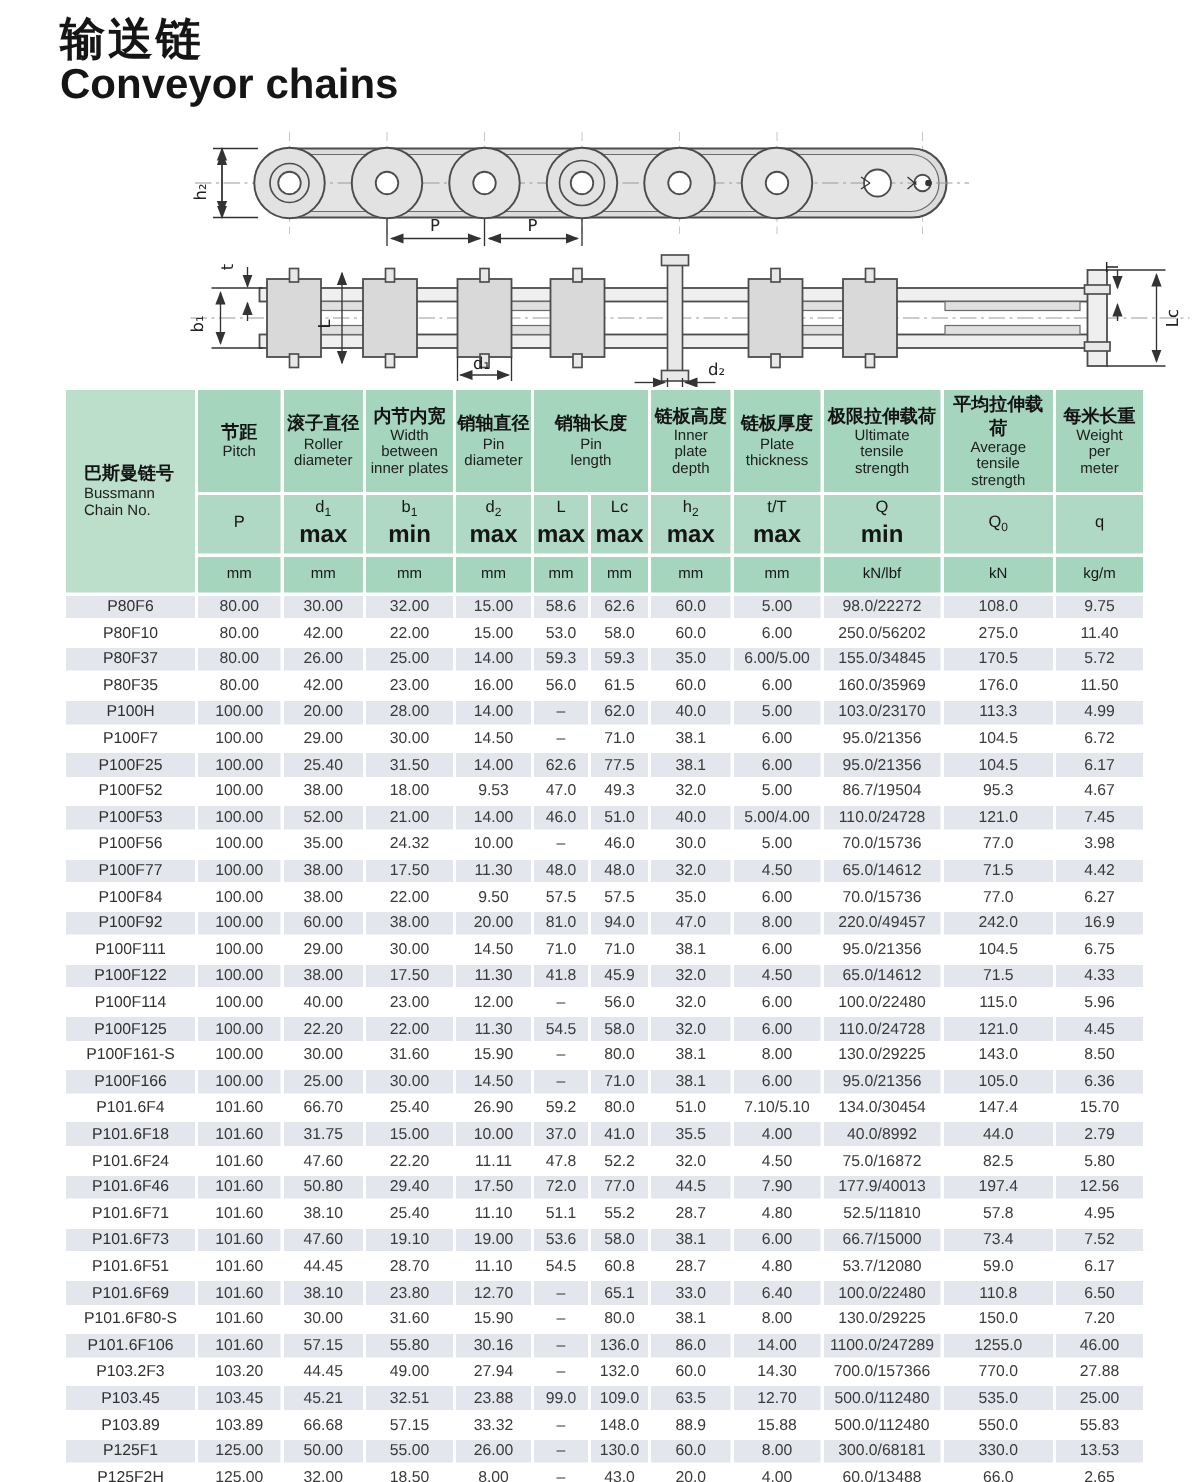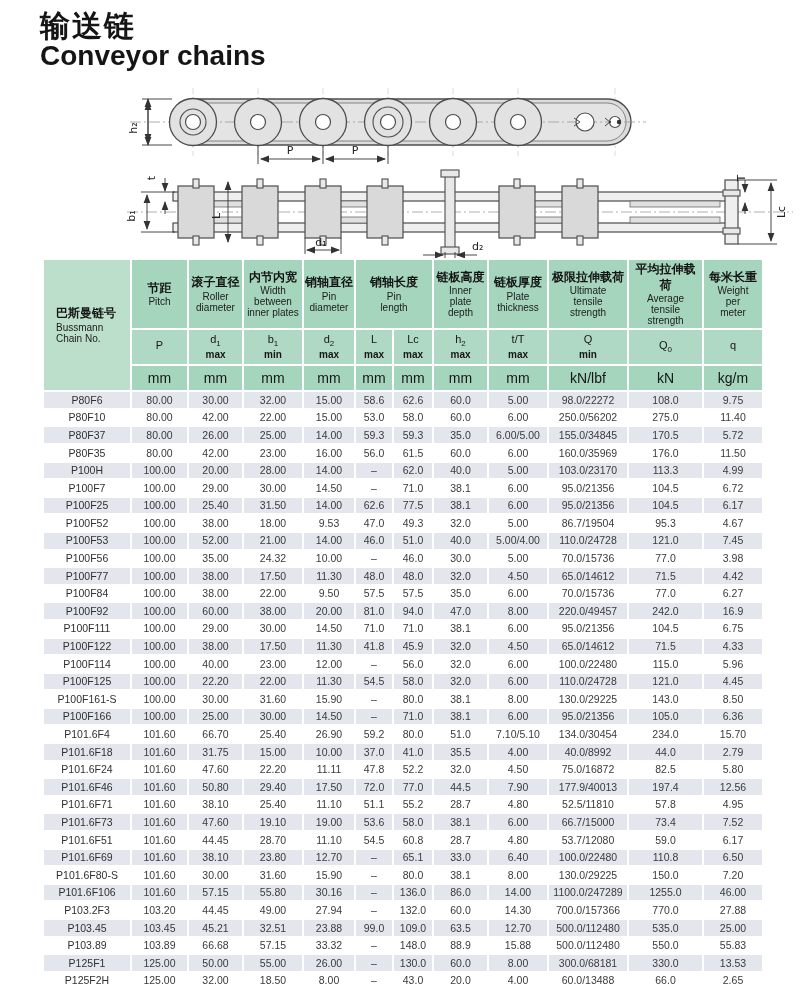--- a/index.html
+++ b/index.html
@@ -31,23 +31,23 @@
   .table-wrap{position:absolute;left:42px;top:258px;width:720px;}
   table.spec{border-collapse:collapse;table-layout:fixed;width:720px;}
   table.spec th,table.spec td{border:2px solid #ffffff;text-align:center;vertical-align:middle;overflow:hidden;}
   table.spec thead th{background:#a5d5bd;padding:2px 1px;}
   table.spec thead tr.sym-row th{background:#b0d9c5;}
   th.chain-no-head{background:#bcdfcc !important;text-align:left !important;padding-left:12px !important;}
   .zh{font-size:12px;font-weight:bold;color:#141414;line-height:1.3;white-space:pre-line;}
   .en{font-size:10px;font-weight:400;color:#20201f;line-height:1.1;white-space:pre-line;}
   .sym{font-size:11px;color:#161616;line-height:1.25;font-weight:400;}
   .sym sub{font-size:8px;}
-  .qual{font-size:10px;color:#161616;line-height:1.2;}
+  .qual{font-size:16px;color:#161616;line-height:1.2;}
   .qual:empty{display:none;}
-  tr.unit-row th{font-size:14px;font-weight:400;color:#161616;height:20px;}
+  tr.unit-row th{font-size:10px;font-weight:400;color:#161616;height:20px;}
   tr.head-row{height:52px;}
   tr.sym-row{height:36px;}
   table.spec tbody td{font-size:10.5px;color:#3a3a3a;height:15.6px;padding:0 1px;background:#ffffff;line-height:1;}
   table.spec tbody tr.shade td{background:#e3e6ed;}
   table.spec tbody td:first-child{font-weight:400;color:#303030;}
 </style>
 </head>
 <body>
 
 <div class="page">
@@ -645,21 +645,21 @@
             <td>P101.6F4</td>
             <td>101.60</td>
             <td>66.70</td>
             <td>25.40</td>
             <td>26.90</td>
             <td>59.2</td>
             <td>80.0</td>
             <td>51.0</td>
             <td>7.10/5.10</td>
             <td>134.0/30454</td>
-            <td>234.0</td>
+            <td>147.4</td>
             <td>15.70</td>
           </tr>
           <tr class="shade">
             <td>P101.6F18</td>
             <td>101.60</td>
             <td>31.75</td>
             <td>15.00</td>
             <td>10.00</td>
             <td>37.0</td>
             <td>41.0</td>

